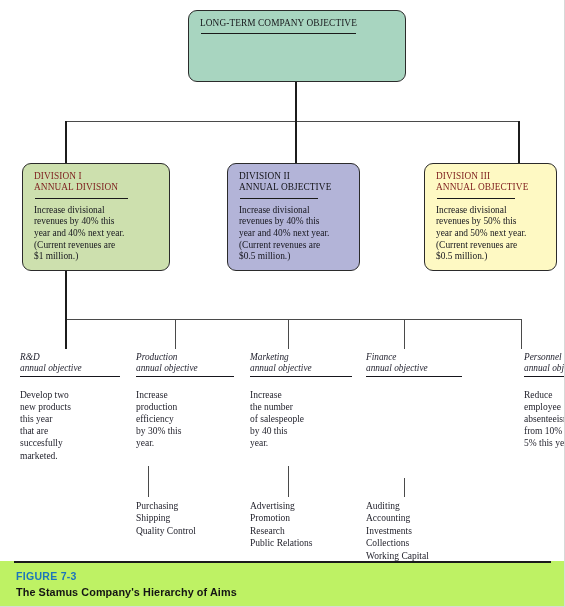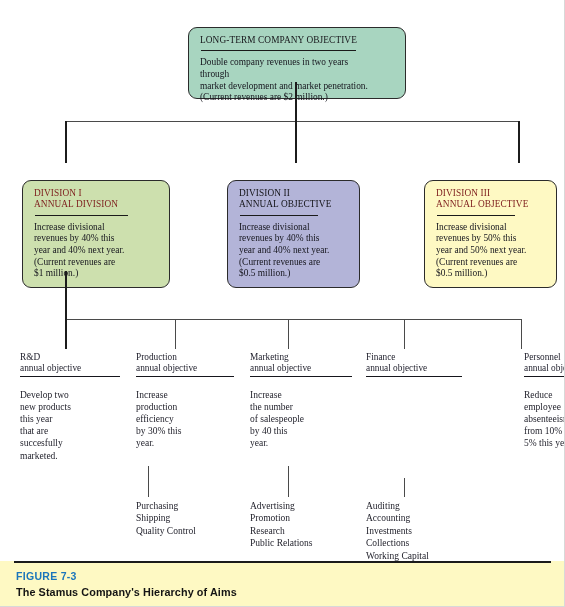--- a/index.html
+++ b/index.html
@@ -12,21 +12,20 @@
     overflow: hidden;
   }
   #stage { position: absolute; left: 0; top: 0; width: 565px; height: 607px; }
 
   
   .node {
     position: absolute;
     border: 1px solid #2b2b2b;
     border-radius: 9px;
     padding: 7px 27px 8px 11px;
-    margin-top: 17px;
   }
   .node .title {
     font-size: 9.3px;
     line-height: 11.4px;
     letter-spacing: 0.1px;
     white-space: pre-line;
     font-weight: normal;
   }
   .node .rule {
     border-top: 1px solid #1a1a1a;
@@ -57,20 +56,21 @@
   .ln { position: absolute; background: #1c1c1c; }
   .ln.thin { background: #4a4a4a; }
   .v { width: 1.6px; }
   .h { height: 1.6px; }
   .v.thin { width: 1px; }
   .h.thin { height: 1px; }
 
   
   .fcol { position: absolute; top: 352px; }
   .fcol .fhead {
+    font-style: italic;
     font-size: 9.3px;
     line-height: 11.3px;
     color: #1d1d2a;
     white-space: pre-line;
   }
   .fcol .fhead-rule {
     border-top: 1px solid #15151c;
     margin-top: 1px;
     margin-bottom: 12px;
   }
@@ -84,21 +84,21 @@
     position: absolute;
     font-size: 9.5px;
     line-height: 12.4px;
     color: #24242e;
     white-space: pre-line;
   }
 
   
   #caption-area {
     position: absolute; left: 0; top: 561px; width: 565px; height: 46px;
-    background: #fef9c3;
+    background: #bef264;
   }
   #caption-rule {
     position: absolute; left: 14px; top: 0; width: 537px; height: 2px;
     background: #1b1b1b;
   }
   #fig-num {
     position: absolute; left: 16px; top: 9px;
     font-family: "Liberation Sans", sans-serif;
     font-weight: bold; font-size: 10.5px; letter-spacing: 0.3px;
     color: #1b75bb;
@@ -117,23 +117,20 @@
   }
 </style>
 </head>
 <body>
 
 <div id="stage">
 
   <div class="node" id="top-node">
     <div class="title">LONG-TERM COMPANY OBJECTIVE</div>
     <div class="rule"></div>
-    <div class="body">Double company revenues in two years through
-market development and market penetration.
-(Current revenues are $2 million.)</div>
   </div>
 
   <div class="ln v" style="left:295px; top:82px; height:40px;"></div>
   <div class="ln h thin" style="left:65px; top:121px; width:454px;"></div>
   <div class="ln v" style="left:65px;  top:121px; height:42px;"></div>
   <div class="ln v" style="left:295px; top:121px; height:42px;"></div>
   <div class="ln v" style="left:518px; top:121px; height:42px;"></div>
 
   <div class="node" id="div1">
     <div class="title">DIVISION  I

